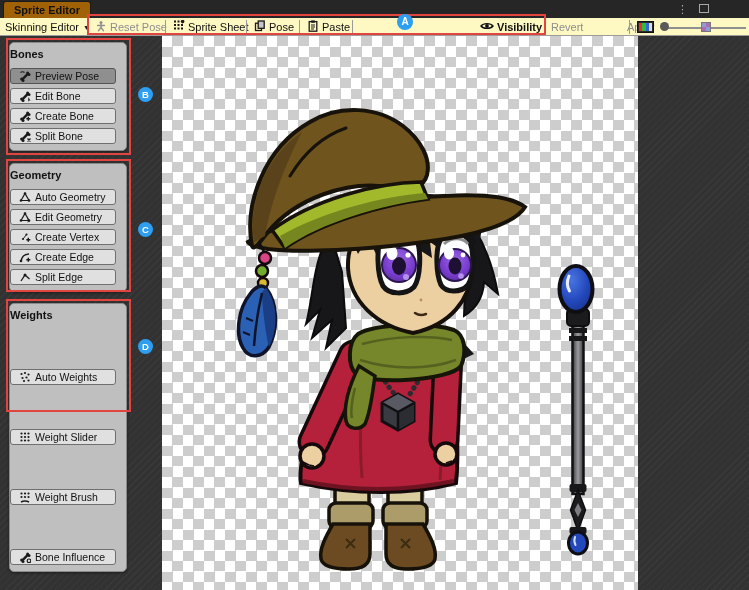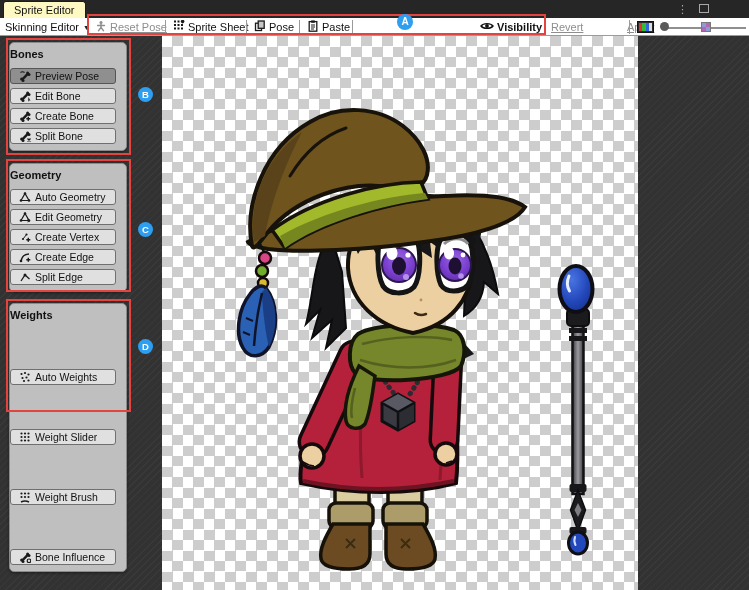--- a/index.html
+++ b/index.html
@@ -6,29 +6,29 @@
   body{
     width:749px;height:590px;position:relative;overflow:hidden;
     font-family:"Liberation Sans","DejaVu Sans",sans-serif;
     background:#323232;
     -webkit-font-smoothing:antialiased;
   }
   
   .titlebar{position:absolute;left:0;top:0;width:749px;height:18px;background:#262626;}
   .tab{
     position:absolute;left:3px;top:1px;height:17px;padding:0 10px;
-    background:#fef9c3;color:#111;font-size:11px;line-height:17px;
-    border-radius:3px 3px 0 0;border:1px solid #1b1b1b;border-bottom:none;box-sizing:border-box;
+    background:#a16207;color:#111;font-size:11px;line-height:17px;
+    border-radius:3px 3px 0 0;border:1px solid #1b1b1b;border-bottom:none;box-sizing:border-box;font-weight:bold;
   }
   .win-kebab{position:absolute;right:62px;top:2px;color:#a8a8a8;font-size:11px;line-height:14px;width:10px;text-align:center;}
   .win-square{position:absolute;right:40px;top:4px;width:10px;height:9px;border:1.5px solid #a8a8a8;box-sizing:border-box;}
   
-  .toolbar{position:absolute;left:0;top:18px;width:749px;height:18px;background:#ffffff;border-bottom:1px solid #9b9b9b;box-sizing:border-box;}
+  .toolbar{position:absolute;left:0;top:18px;width:749px;height:18px;background:#fef9c3;border-bottom:1px solid #9b9b9b;box-sizing:border-box;}
   .tbtn{position:absolute;top:0;height:18px;display:flex;align-items:center;gap:3px;font-size:11px;color:#111;white-space:nowrap;cursor:default;}
-  .tbtn.disabled{color:#8e8e8e;text-decoration:underline;}
+  .tbtn.disabled{color:#8e8e8e;}
   .tsep{position:absolute;top:2px;width:1px;height:14px;background:#9a9a9a;}
   .dropdown{position:absolute;left:5px;top:0;height:18px;display:flex;align-items:center;gap:4px;font-size:11px;color:#111;}
   .caret{font-size:7px;color:#222;}
   .slider-track{position:absolute;top:9px;height:2px;background:#8f8f8f;}
   .slider-knob{position:absolute;top:4px;width:9px;height:9px;border-radius:50%;background:#595959;}
   .mip-thumb{position:absolute;top:5px;width:8px;height:8px;
     background:conic-gradient(#b06ab0 25%,#8f9bd6 0 50%,#b06ab0 0 75%,#8f9bd6 0);outline:1px solid #777;}
   .colorbtn{position:absolute;top:3px;width:17px;height:12px;background:#2b2b2b;border:1px solid #111;display:flex;padding:1px;gap:0;box-sizing:border-box;}
   .colorbtn span{flex:1;}
   

